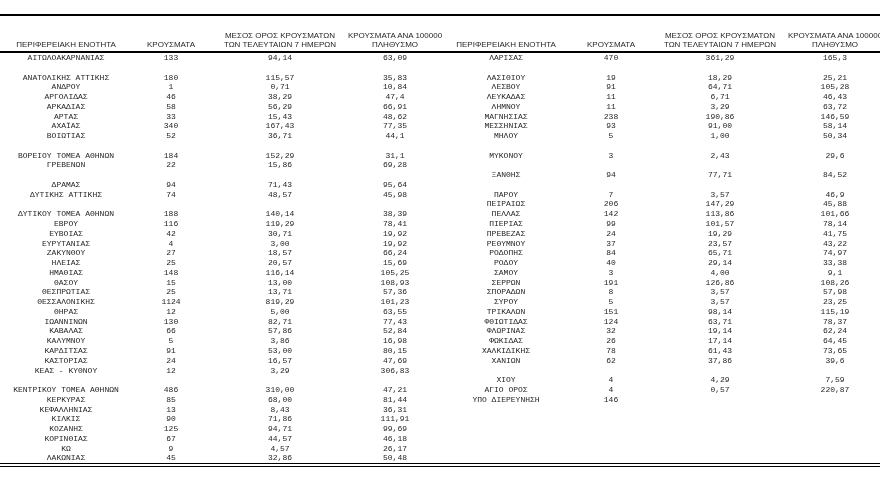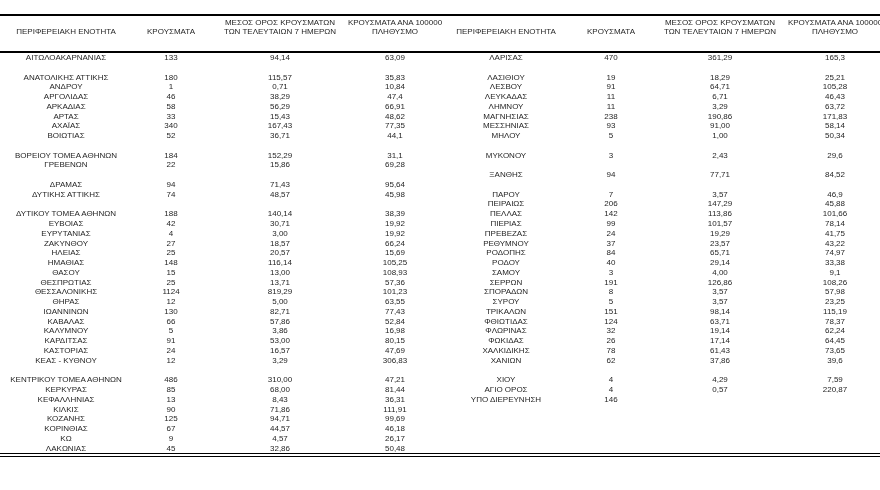--- a/index.html
+++ b/index.html
@@ -9,28 +9,28 @@
     color:#1f1f1f;
     -webkit-font-smoothing:antialiased;
   }
   .sheet{position:relative;width:880px;height:490px;background:#fff;}
   .topline{margin-top:14px;height:0;border-top:2px solid #000;}
   .panels{display:flex;width:880px;}
   .panel{width:440px;flex:0 0 440px;}
   .thead{display:flex;height:37px;border-bottom:2px solid #000;box-sizing:border-box;}
   .hcell{
     display:flex;flex-direction:column;justify-content:flex-end;align-items:center;
-    font-size:8px;line-height:9px;padding-bottom:15px;text-align:center;
+    font-size:8px;line-height:9px;padding-bottom:2px;text-align:center;
     box-sizing:border-box;white-space:nowrap;
   }
   .c0{width:132px;}
   .c1{width:78px;}
   .c2{width:140px;}
   .c3{width:90px;}
-  .tbody{width:440px;}
+  .tbody{width:440px;font-family:Liberation Mono, monospace;}
   .trow{display:flex;height:9.77px;}
   .tcell{
     font-size:8px;line-height:9.77px;text-align:center;
     white-space:nowrap;overflow:visible;box-sizing:border-box;
   }
   .bottomline{
     height:2px;border-top:1.2px solid #000;border-bottom:1.2px solid #000;
     width:880px;box-sizing:content-box;
   }
 </style>
@@ -156,20 +156,26 @@
             <div class="tcell c2"></div>
             <div class="tcell c3"></div>
           </div>
           <div class="trow">
             <div class="tcell c0">ΔΥΤΙΚΟΥ ΤΟΜΕΑ ΑΘΗΝΩΝ</div>
             <div class="tcell c1">188</div>
             <div class="tcell c2">140,14</div>
             <div class="tcell c3">38,39</div>
           </div>
           <div class="trow">
+            <div class="tcell c0">ΕΒΡΟΥ</div>
+            <div class="tcell c1">116</div>
+            <div class="tcell c2">119,29</div>
+            <div class="tcell c3">78,41</div>
+          </div>
+          <div class="trow">
             <div class="tcell c0">ΕΥΒΟΙΑΣ</div>
             <div class="tcell c1">42</div>
             <div class="tcell c2">30,71</div>
             <div class="tcell c3">19,92</div>
           </div>
           <div class="trow">
             <div class="tcell c0">ΕΥΡΥΤΑΝΙΑΣ</div>
             <div class="tcell c1">4</div>
             <div class="tcell c2">3,00</div>
             <div class="tcell c3">19,92</div>
@@ -360,21 +366,21 @@
           <div class="trow">
             <div class="tcell c0">ΛΗΜΝΟΥ</div>
             <div class="tcell c1">11</div>
             <div class="tcell c2">3,29</div>
             <div class="tcell c3">63,72</div>
           </div>
           <div class="trow">
             <div class="tcell c0">ΜΑΓΝΗΣΙΑΣ</div>
             <div class="tcell c1">238</div>
             <div class="tcell c2">190,86</div>
-            <div class="tcell c3">171,83</div>
+            <div class="tcell c3">146,59</div>
           </div>
           <div class="trow">
             <div class="tcell c0">ΜΕΣΣΗΝΙΑΣ</div>
             <div class="tcell c1">93</div>
             <div class="tcell c2">91,00</div>
             <div class="tcell c3">58,14</div>
           </div>
           <div class="trow">
             <div class="tcell c0">ΜΗΛΟΥ</div>
             <div class="tcell c1">5</div>

